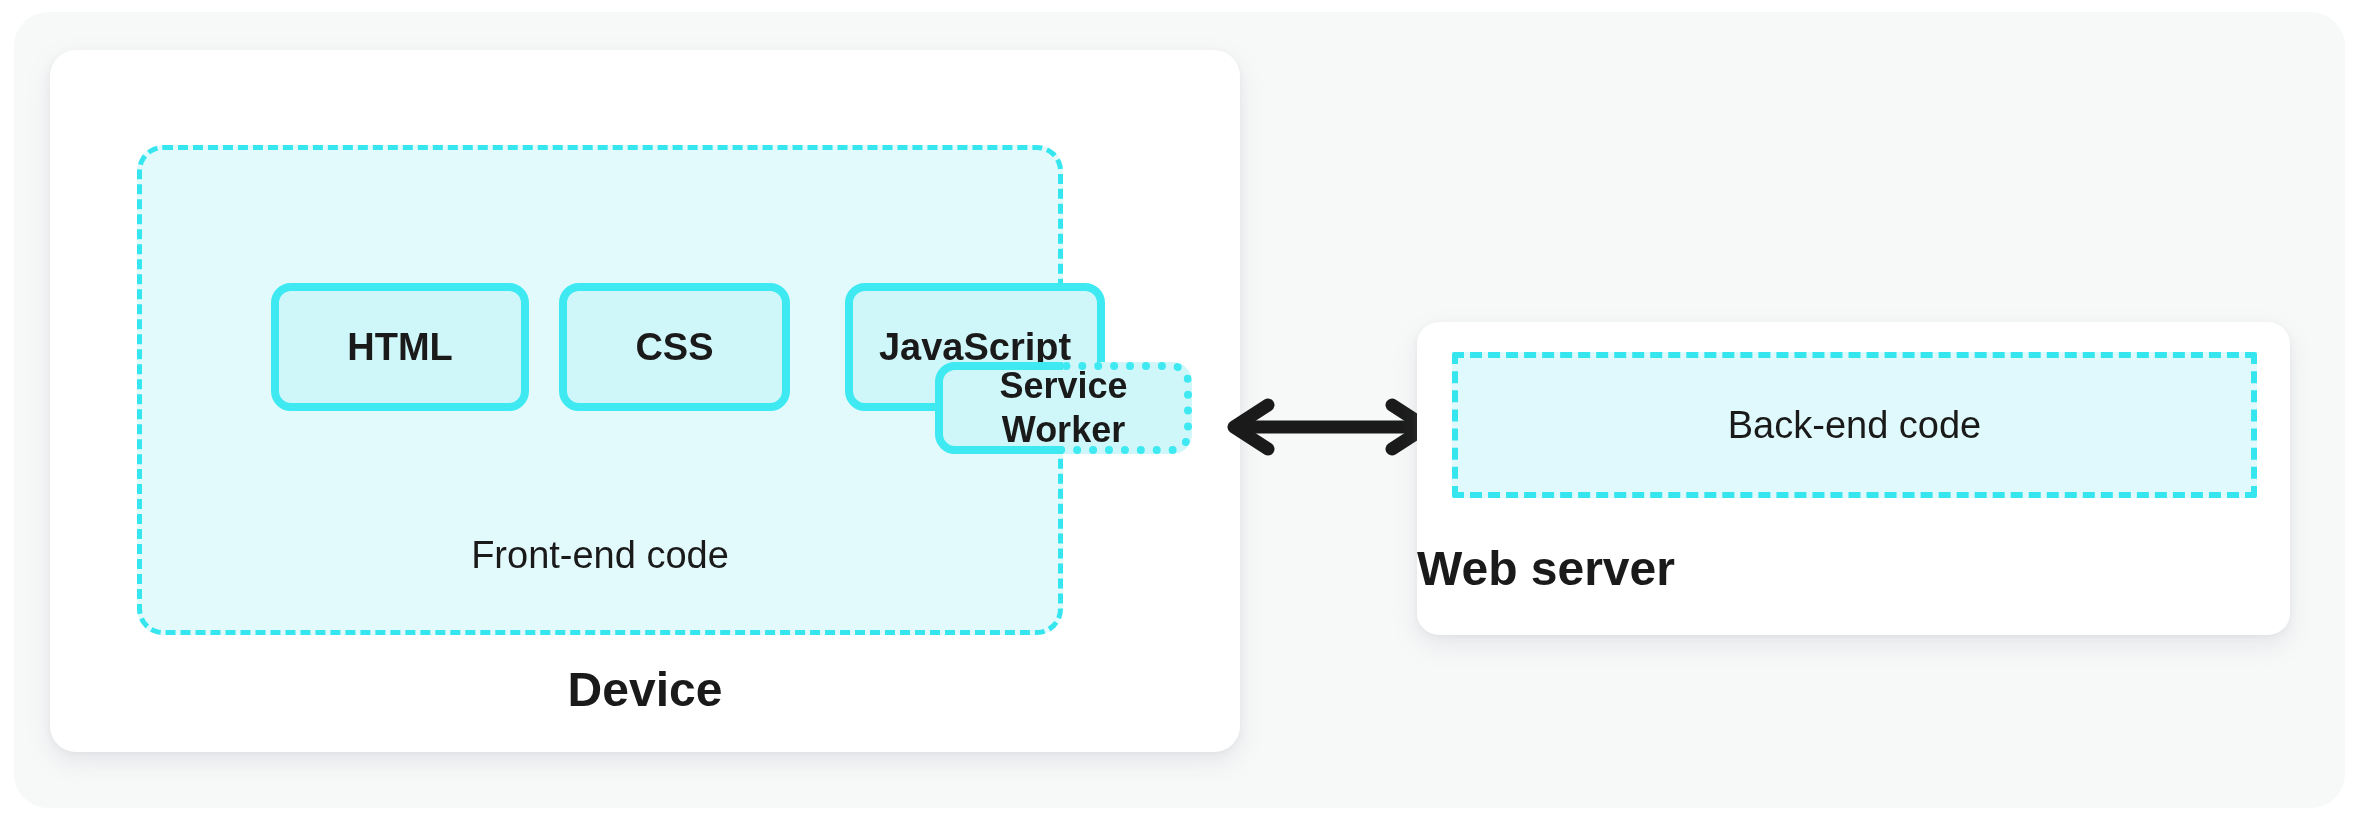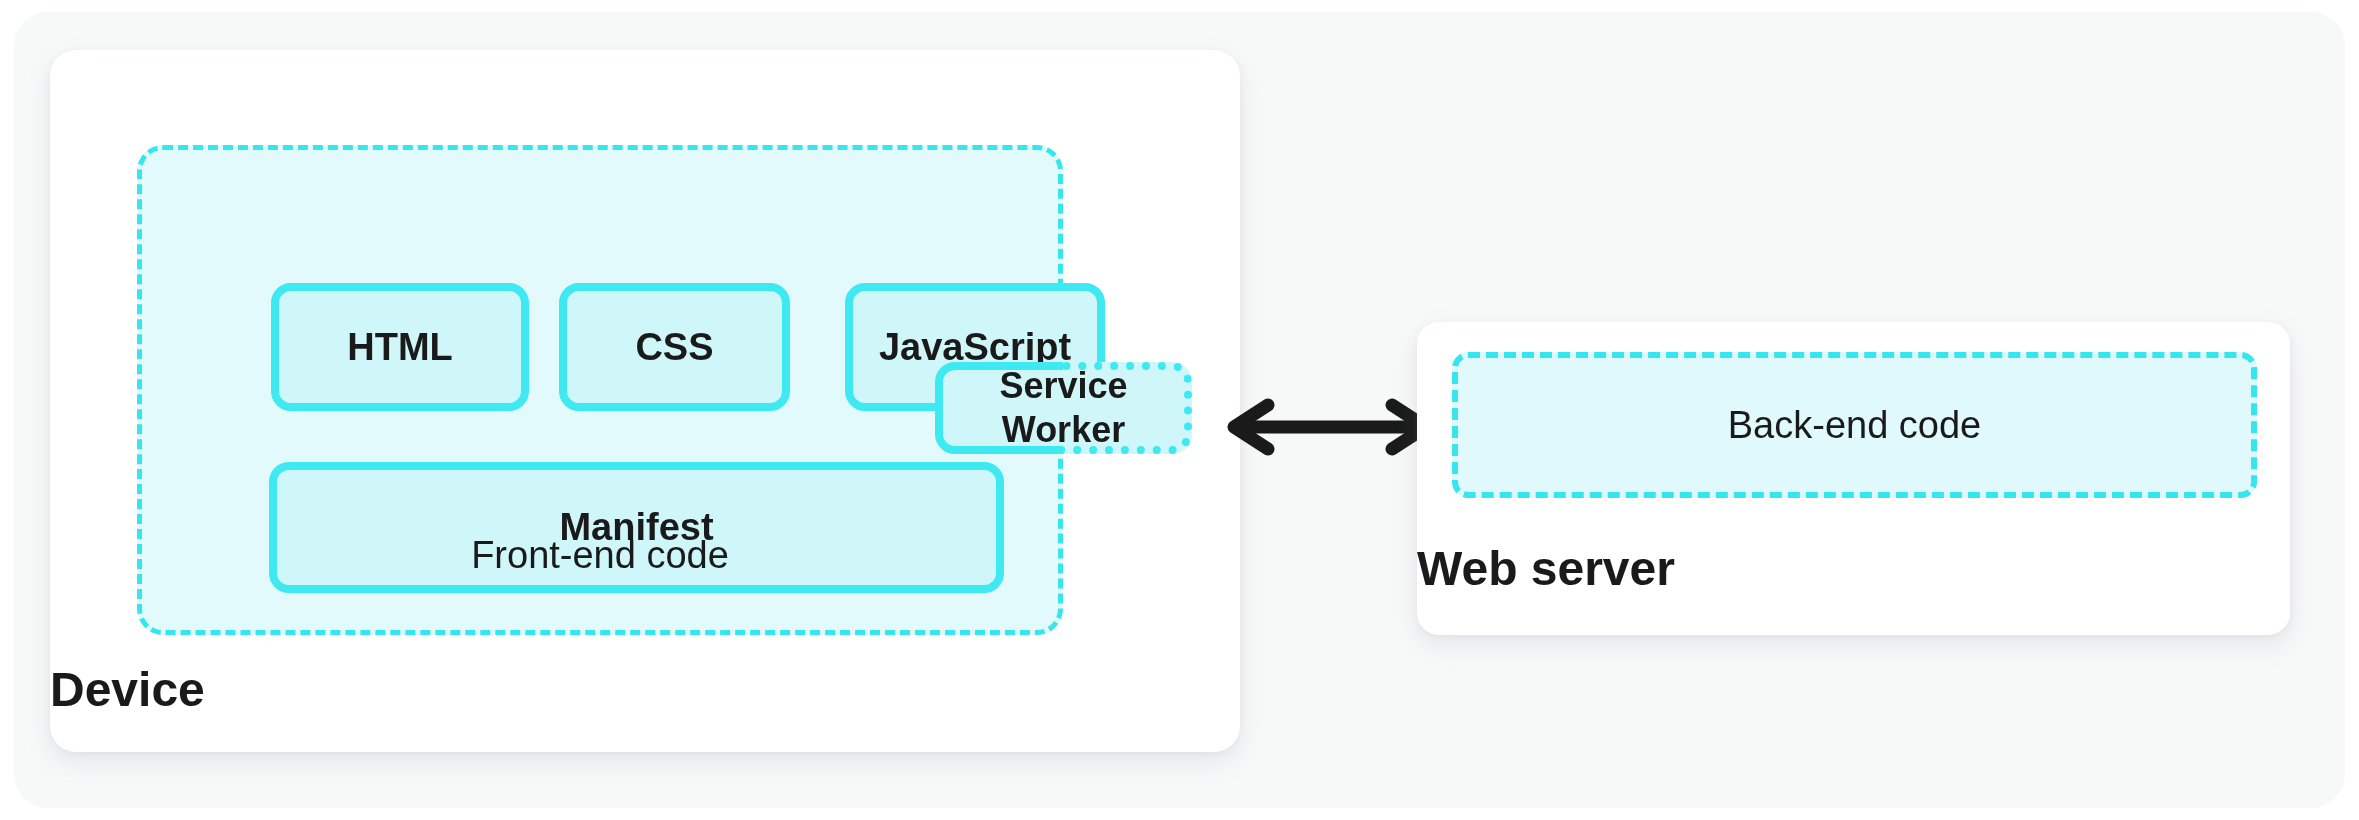--- a/index.html
+++ b/index.html
@@ -77,34 +77,34 @@
   }
 
   .frontend-caption{
     position:absolute;left:87px;top:483px;width:926px;
     text-align:center;
     font-size:38px;line-height:44px;
     color:var(--text);
   }
   .device-caption{
     position:absolute;left:0;top:614px;width:1190px;
-    text-align:left;
+    text-align:center;
     font-weight:bold;font-size:48px;line-height:52px;
   }
 
   .arrow{
     position:absolute;left:1219px;top:398px;width:222px;height:58px;
     color:var(--text);
   }
 
   .backend-box{
     position:absolute;left:35px;top:30px;width:805px;height:146px;
     background:var(--backend-fill);
     border:6px dashed var(--dash);
-    border-radius:16px;
+    border-radius:2px;
     display:flex;align-items:center;justify-content:center;
     font-size:38px;
     color:var(--text);
   }
   .webserver-caption{
     position:absolute;left:0;top:220px;width:873px;
     font-weight:bold;font-size:48px;line-height:54px;
   }
 </style>
 </head>
@@ -118,23 +118,20 @@
 
     <div class="frontend-box">
       <div class="solid-box html-box">
         <span>HTML</span>
       </div>
       <div class="solid-box css-box">
         <span>CSS</span>
       </div>
       <div class="solid-box js-box">
         <span>JavaScript</span>
-      </div>
-      <div class="solid-box manifest-box">
-        <span>Manifest</span>
       </div>
     </div>
 
     <div class="sw-box">
       <div class="sw-layer sw-solid"></div>
       <div class="sw-layer sw-dotted"></div>
       <div class="sw-label">Service Worker</div>
     </div>
 
     <div class="frontend-caption">Front-end code</div>

